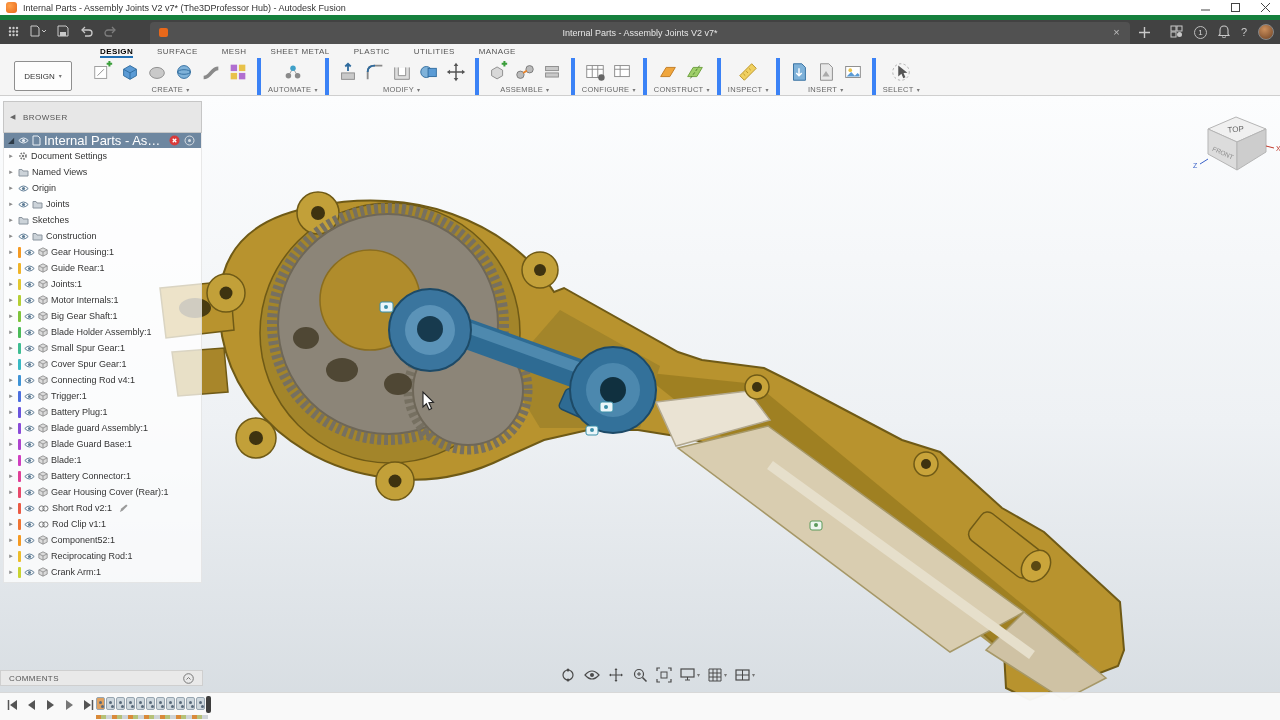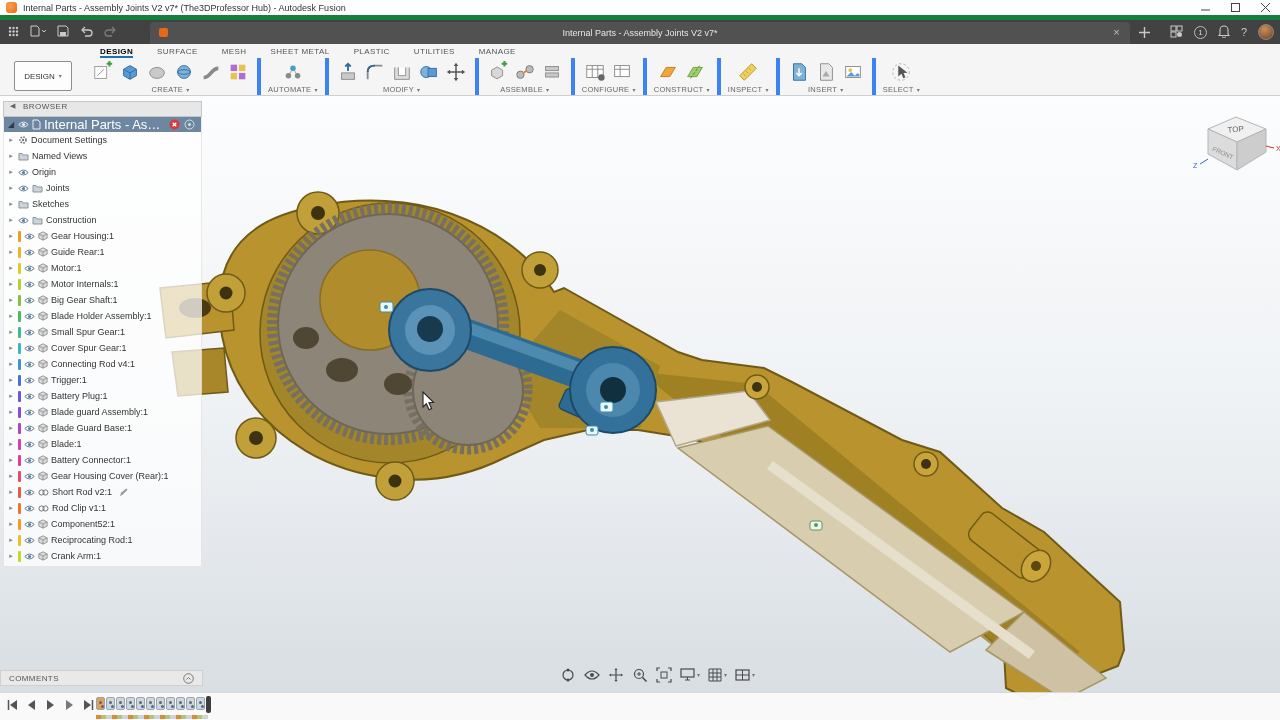--- a/index.html
+++ b/index.html
@@ -38,21 +38,21 @@
 .glabel{font-size:7.5px;color:#666;display:flex;gap:3px;align-items:center;margin-top:1px;letter-spacing:.3px}
 .caret{font-size:6px;color:#777;line-height:1}
 
 
 .canvas-bg{position:absolute;top:96px;left:0;right:0;bottom:0;background:linear-gradient(180deg,#fcfdfe 0%,#eef1f4 52%,#d6dce1 100%)}
 svg.model{position:absolute;top:96px;left:0;z-index:1}
 svg.viewcube{position:absolute;left:1190px;top:102px;z-index:2}
 
 
 .browser{position:absolute;left:3px;top:101px;width:199px;z-index:10}
-.browser-header{height:16px;background:rgba(230,230,230,.96);border:1px solid #c6c6c6;display:flex;gap:7px;padding:0 6px;font-size:8px;color:#555;letter-spacing:.5px}
+.browser-header{height:32px;background:rgba(230,230,230,.96);border:1px solid #c6c6c6;display:flex;align-items:center;gap:7px;padding:0 6px;font-size:8px;color:#555;letter-spacing:.5px}
 .collapse-arrow{font-size:7px;color:#666}
 .browser-body{background:rgba(255,255,255,.74);border:1px solid rgba(200,200,200,.4);border-top:none;padding-bottom:2px}
 .brow{height:16px;display:flex;align-items:center;gap:3px;padding:0 3px;color:#333;white-space:nowrap;overflow:hidden}
 .brow.root{background:#6e87a0;color:#fff;height:15px}
 .exp{width:8px;font-size:7px;color:#8a8a8a;text-align:center;flex:none}
 .exp.dark{color:#2d3b48;font-size:8px}
 .swatch{width:3px;height:11px;border-radius:1px;flex:none}
 .iconspan{display:flex;align-items:center;flex:none}
 .clabel{overflow:hidden;text-overflow:ellipsis}
 .root .clabel{font-size:13px}
@@ -661,21 +661,21 @@
               <circle cx="5.5" cy="4.5" r="1.6" fill="#5f7d96"></circle>
             </svg>
           </span>
         <span class="iconspan">
             <svg width="10" height="10" viewBox="0 0 12 12">
               <path d="M6 1l5 2.5v5L6 11 1 8.5v-5z" fill="#dcdcdc" stroke="#8a8a8a"></path>
               <path d="M1 3.5l5 2.5 5-2.5M6 6v5" fill="none" stroke="#8a8a8a"></path>
             </svg>
           </span>
 
-        <span class="clabel">Motor:1</span>
+        <span class="clabel">Joints:1</span>
 
       </div>
         <div class="brow">
         <span class="exp">▸</span>
         <span class="swatch" style="background: rgb(181, 207, 53);"></span>
         <span class="iconspan">
             <svg width="11" height="9" viewBox="0 0 11 9">
               <path d="M.8 4.5Q5.5-.5 10.2 4.5 5.5 9.5.8 4.5Z" fill="none" stroke="#5f7d96"></path>
               <circle cx="5.5" cy="4.5" r="1.6" fill="#5f7d96"></circle>
             </svg>

